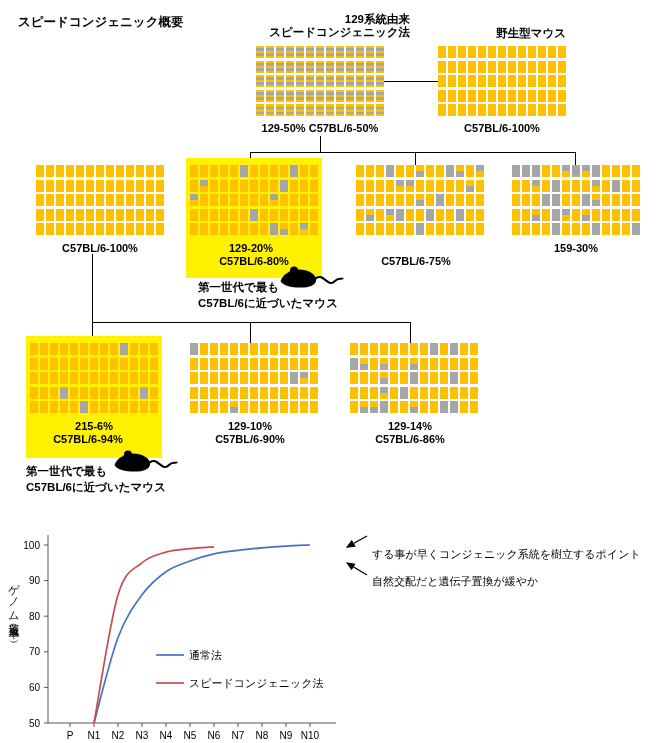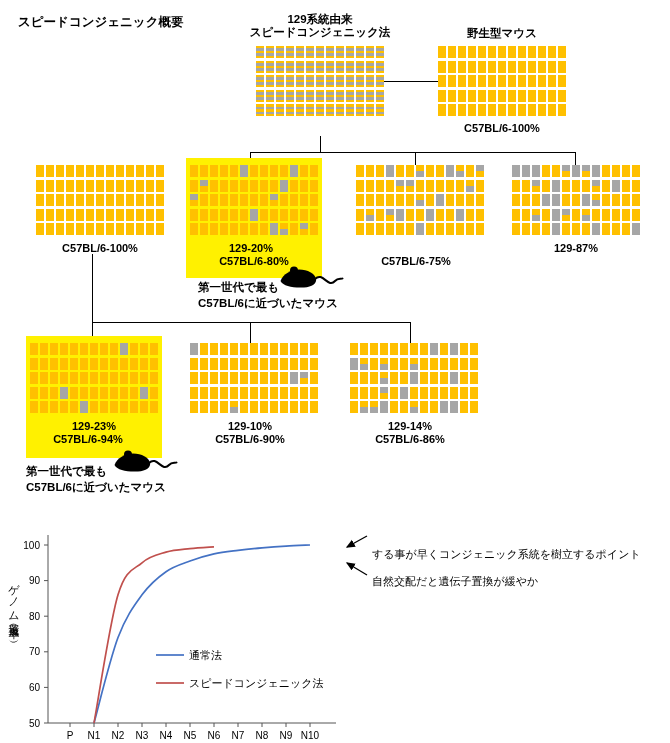--- a/index.html
+++ b/index.html
@@ -1,20 +1,20 @@
 <!DOCTYPE html>
 <html style="--yellow: #FFC000; --gray: #A6A6A6; --highlight: #FFF100;"><head>
 <meta charset="utf-8">
 <style>
   html,body{margin:0;padding:0;background:#fff;}
   #page{position:relative;width:670px;height:743px;background:#fff;overflow:hidden;
         font-family:"Liberation Sans","DejaVu Sans",sans-serif;color:#000;padding-left:40px;}
   .abs{position:absolute;}
   .ttl{font-size:12.5px;font-weight:bold;}
-  .lbl{font-size:11.5px;font-weight:bold;text-align:center;line-height:13px;}
+  .lbl{font-size:11.5px;font-weight:bold;text-align:right;line-height:13px;}
   .cap{font-size:11px;font-weight:bold;text-align:center;line-height:13px;white-space:nowrap;}
   .note{font-size:11.5px;font-weight:bold;line-height:14px;white-space:nowrap;}
   .ann{font-size:11px;line-height:14px;white-space:nowrap;}
   .line{background:#000;}
   .cgrid{display:grid;grid-template-columns:repeat(13,8px);gap:2.5px 2px;}
   .bar{width:8px;height:12px;background:var(--yellow,#FFC000);}
   .bar.gray{background:var(--gray,#A6A6A6);}
   .bar.half-top{background:linear-gradient(180deg,var(--gray,#A6A6A6) 0 50%,var(--yellow,#FFC000) 50% 100%);}
   .bar.half-bottom{background:linear-gradient(0deg,var(--gray,#A6A6A6) 0 50%,var(--yellow,#FFC000) 50% 100%);}
   .bar.striped{background:repeating-linear-gradient(180deg,var(--yellow,#FFC000) 0 2.5px,var(--gray,#A6A6A6) 2.5px 5px);}
@@ -164,20 +164,21 @@
       <div class="bar"></div>
       <div class="bar"></div>
       <div class="bar"></div>
       <div class="bar"></div>
       <div class="bar"></div>
       <div class="bar"></div>
       <div class="bar"></div>
       <div class="bar"></div>
     </div>
 
+  <div class="abs cap" style="left:216px;top:122px;width:208px">129-50% C57BL/6-50%</div>
   <div class="abs cap" style="left:398px;top:122px;width:208px">C57BL/6-100%</div>
 
   <div class="abs line" style="left:384px;top:81px;width:54px;height:1px"></div>
   <div class="abs line" style="left:320px;top:136px;width:1px;height:16px"></div>
   <div class="abs line" style="left:250px;top:152px;width:326px;height:1px"></div>
   <div class="abs line" style="left:250px;top:152px;width:1px;height:8px"></div>
   <div class="abs line" style="left:415px;top:152px;width:1px;height:13px"></div>
   <div class="abs line" style="left:575px;top:152px;width:1px;height:13px"></div>
 
   <div class="abs hlbox" style="left:186px;top:158px;width:136px;height:120px"></div>
@@ -448,21 +449,21 @@
       <div class="bar"></div>
       <div class="bar"></div>
       <div class="bar"></div>
       <div class="bar gray"></div>
     </div>
 
   <div class="abs cap" style="left:20px;top:242px;width:160px">C57BL/6-100%</div>
   <div class="abs cap" style="left:186px;top:242px;width:130px">129-20%</div>
   <div class="abs cap" style="left:186px;top:255px;width:136px">C57BL/6-80%</div>
   <div class="abs cap" style="left:336px;top:255px;width:160px">C57BL/6-75%</div>
-  <div class="abs cap" style="left:496px;top:242px;width:160px">129-87%</div>
+  <div class="abs cap" style="left:496px;top:242px;width:160px">159-30%</div>
 
   <div class="abs note" style="left:198px;top:280px">第一世代で最も</div>
   <div class="abs note" style="left:198px;top:296px">C57BL/6に近づいたマウス</div>
   <svg class="abs" style="left:278px;top:264px" width="66" height="30" viewBox="0 0 66 30">
     <circle cx="16" cy="6.5" r="4" fill="#000"></circle>
     <path d="M2.5,17 C5,10 13,5.5 21,5.5 C30,5.5 36.5,9.5 38,14.5 C39,19.5 34,23 26,23.5 C15,24 5.5,22.5 2.5,17 Z" fill="#000"></path>
     <path d="M37,15 C45,7 50,25 57,17 C60,13.5 63,15.5 64.5,14.5" stroke="#000" stroke-width="2" fill="none" stroke-linecap="round"></path>
   </svg>
 
   <div class="abs line" style="left:92px;top:254px;width:1px;height:68px"></div>
@@ -668,21 +669,21 @@
       <div class="bar"></div>
       <div class="bar half-bottom"></div>
       <div class="bar"></div>
       <div class="bar"></div>
       <div class="bar gray"></div>
       <div class="bar gray"></div>
       <div class="bar"></div>
       <div class="bar"></div>
     </div>
 
-  <div class="abs cap" style="left:26px;top:420px;width:136px">129-23%</div>
+  <div class="abs cap" style="left:26px;top:420px;width:136px">215-6%</div>
   <div class="abs cap" style="left:26px;top:433px;width:124px">C57BL/6-94%</div>
   <div class="abs cap" style="left:170px;top:420px;width:160px">129-10%</div>
   <div class="abs cap" style="left:170px;top:433px;width:160px">C57BL/6-90%</div>
   <div class="abs cap" style="left:330px;top:420px;width:160px">129-14%</div>
   <div class="abs cap" style="left:330px;top:433px;width:160px">C57BL/6-86%</div>
 
   <svg class="abs" style="left:112px;top:448px" width="66" height="30" viewBox="0 0 66 30">
     <circle cx="16" cy="6.5" r="4" fill="#000"></circle>
     <path d="M2.5,17 C5,10 13,5.5 21,5.5 C30,5.5 36.5,9.5 38,14.5 C39,19.5 34,23 26,23.5 C15,24 5.5,22.5 2.5,17 Z" fill="#000"></path>
     <path d="M37,15 C45,7 50,25 57,17 C60,13.5 63,15.5 64.5,14.5" stroke="#000" stroke-width="2" fill="none" stroke-linecap="round"></path>

